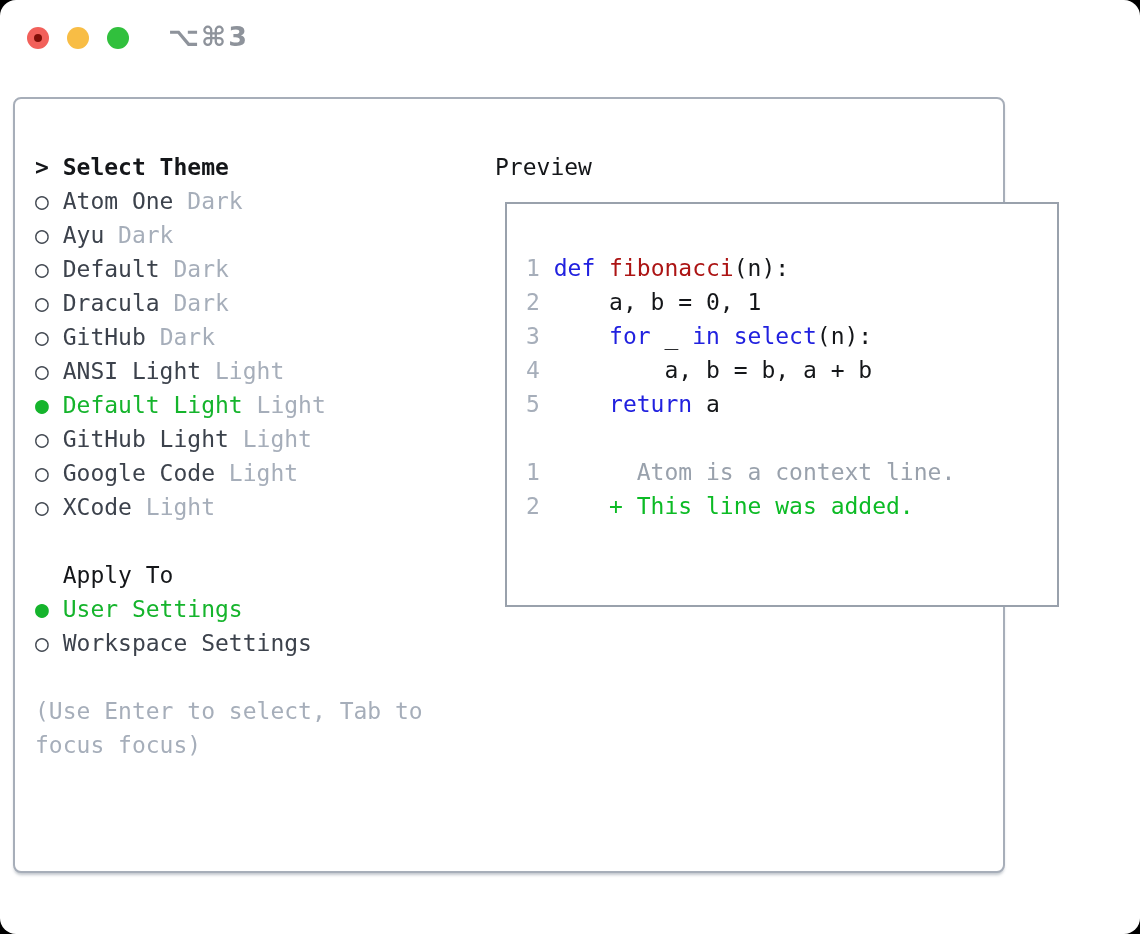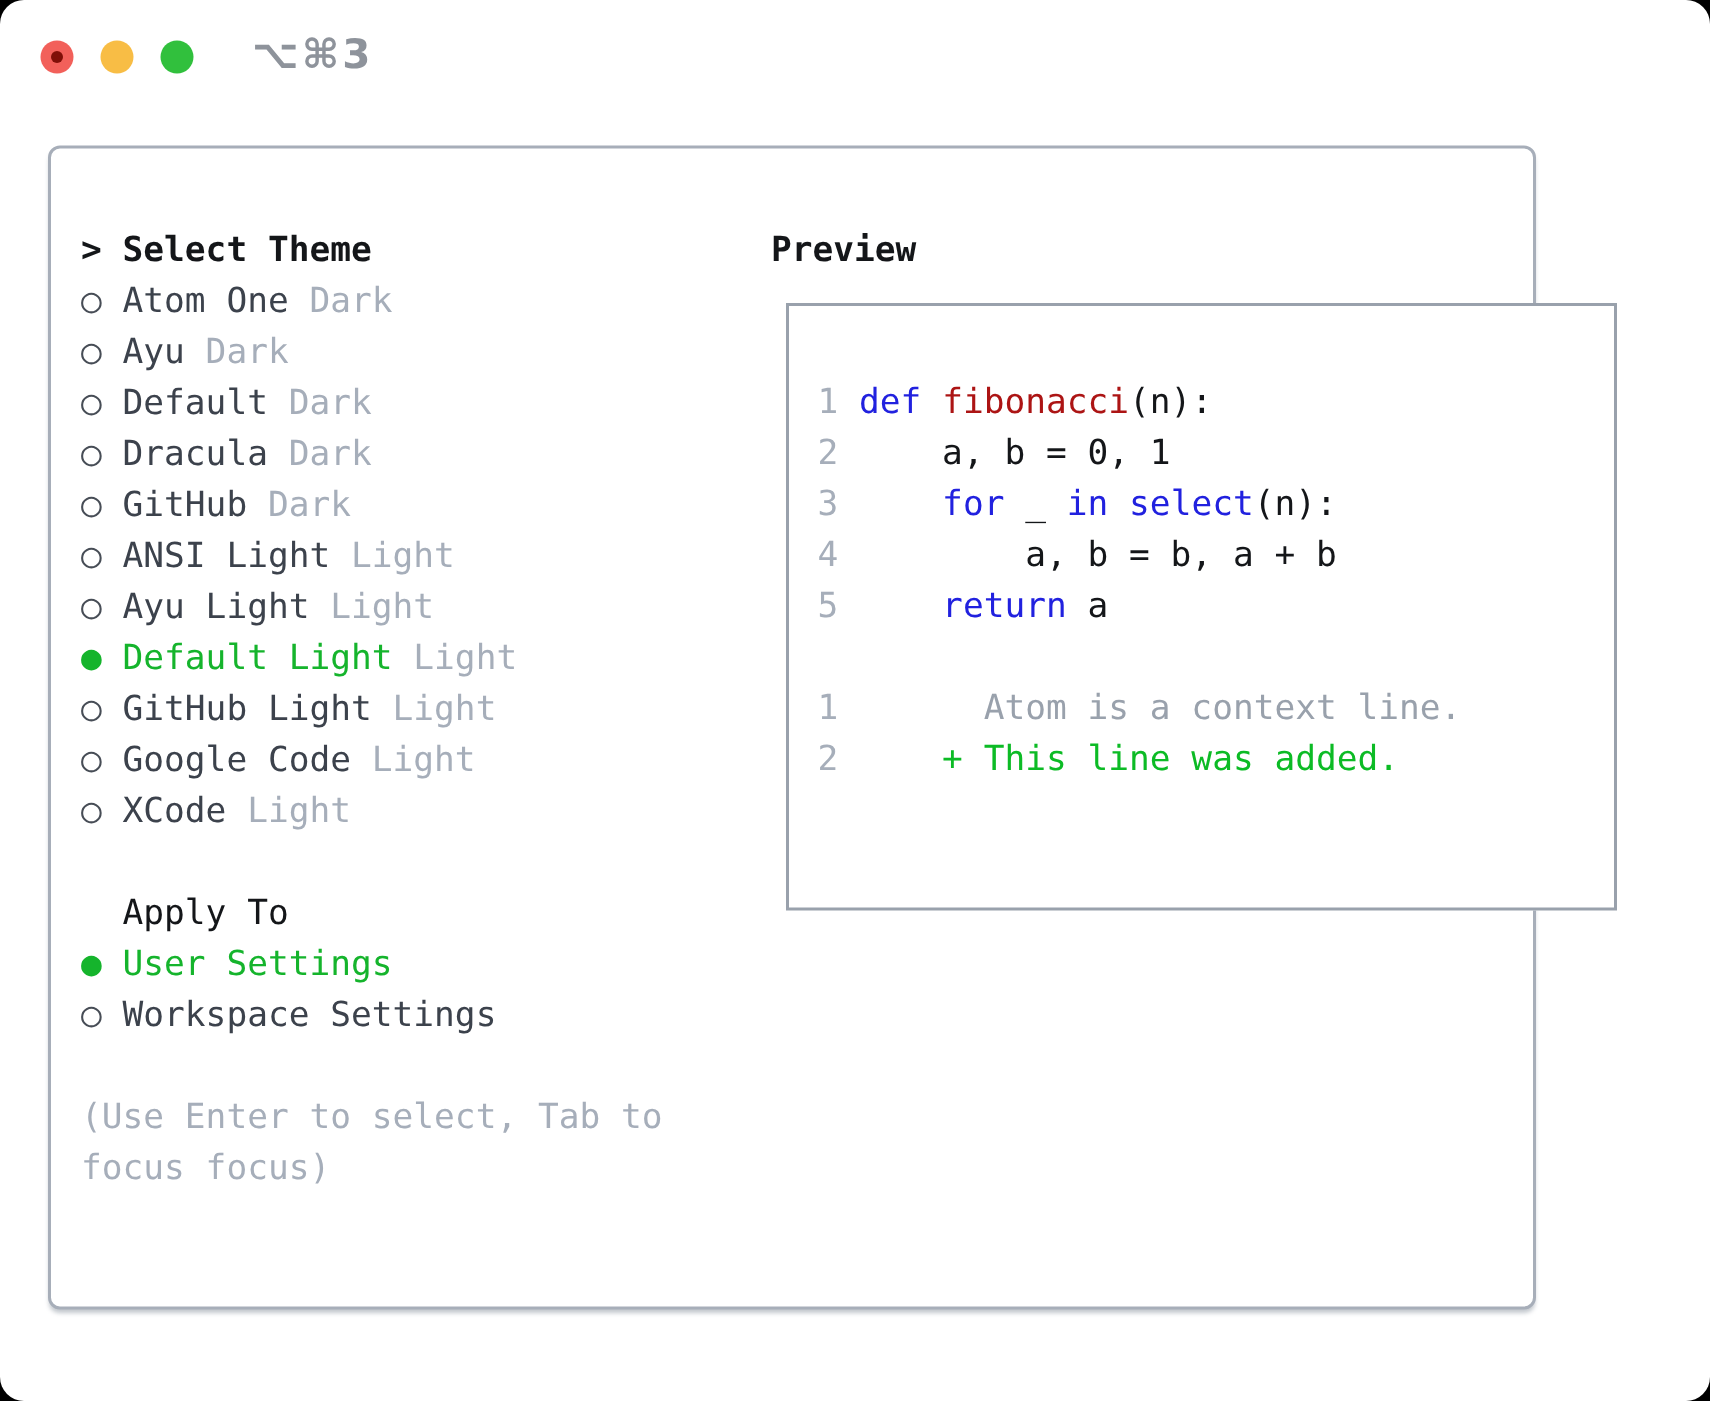--- a/index.html
+++ b/index.html
@@ -24,42 +24,42 @@
   .light.red{background:var(--tl_red);}
   .light.red::after{content:"";position:absolute;left:7px;top:7px;width:8px;height:8px;border-radius:50%;background:var(--tl_red_dot);}
   .light.yellow{background:var(--tl_yellow);}
   .light.green{background:var(--tl_green);}
   .win-title{
     position:absolute;left:168px;top:21px;font-family:"DejaVu Sans", sans-serif;
     font-size:27px;font-weight:bold;color:var(--title_gray);letter-spacing:2px;
   }
   
   .panel{
-    position:absolute;left:32px;top:97px;width:992px;height:776px;box-sizing:border-box;
+    position:absolute;left:13px;top:97px;width:992px;height:776px;box-sizing:border-box;
     border:2px solid var(--panel_border);border-radius:8px;background:#fff;
     box-shadow:0 3px 3px -1px rgba(120,130,145,.45);
     padding-left:12px;
   }
   .row{height:34px;line-height:34px;white-space:pre;font-size:23px;color:var(--name_gray);}
   .left-col{position:absolute;left:20px;top:51px;width:460px;}
   .right-col{position:absolute;left:480px;top:51px;width:500px;}
   .hmark{display:inline-block;width:2ch;color:var(--text_dark);font-weight:bold;}
   .hlabel{color:var(--text_dark);font-weight:bold;}
   .marker{display:inline-block;width:2ch;color:var(--circle_gray);}
   .theme-row.selected .marker,.opt-row.selected .marker{color:var(--accent_green);}
   .theme-row .name{color:var(--name_gray);}
   .theme-row.selected .name{color:var(--accent_green);}
   .theme-row .tag{color:var(--muted_gray);margin-left:1ch;}
   .spacer{height:34px;}
   .apply-label{padding-left:2ch;color:var(--text_dark);}
   .opt-row .name{color:var(--name_gray);}
   .opt-row.selected .name{color:var(--accent_green);margin-top:32px;}
   .hint{color:var(--muted_gray);}
   
-  .preview-label{color:var(--text_dark);font-weight:bold;}
+  .preview-label{color:var(--text_dark);font-weight:normal;}
   .preview-box{
     margin-top:18px;margin-left:10px;width:554px;height:405px;box-sizing:border-box;
     border:2px solid var(--box_border);background:#fff;padding:47px 0 0 19px;overflow:hidden;
   }
   .crow{height:34px;line-height:34px;white-space:pre;font-size:23px;color:var(--text_dark);}
   .crow .num{display:inline-block;width:2ch;color:var(--muted_gray);}
   .seg-pl{color:var(--text_dark);}
   .seg-kw{color:var(--keyword_blue);}
   .seg-fn{color:var(--function_red);}
   .seg-ctx{color:var(--context_gray);}
@@ -85,21 +85,20 @@
     <div class="left-col">
       <div class="row"><span class="hmark">&gt;</span><span class="hlabel">Select Theme</span></div>
 
       <div>
           <div class="row theme-row"><span class="marker">○</span><span class="name">Atom One</span><span class="tag">Dark</span></div>
           <div class="row theme-row"><span class="marker">○</span><span class="name">Ayu</span><span class="tag">Dark</span></div>
           <div class="row theme-row"><span class="marker">○</span><span class="name">Default</span><span class="tag">Dark</span></div>
           <div class="row theme-row"><span class="marker">○</span><span class="name">Dracula</span><span class="tag">Dark</span></div>
           <div class="row theme-row"><span class="marker">○</span><span class="name">GitHub</span><span class="tag">Dark</span></div>
           <div class="row theme-row"><span class="marker">○</span><span class="name">ANSI Light</span><span class="tag">Light</span></div>
-          <div class="row theme-row"><span class="marker">○</span><span class="name">Ayu Light</span><span class="tag">Light</span></div>
           <div class="row theme-row selected"><span class="marker">●</span><span class="name">Default Light</span><span class="tag">Light</span></div>
           <div class="row theme-row"><span class="marker">○</span><span class="name">GitHub Light</span><span class="tag">Light</span></div>
           <div class="row theme-row"><span class="marker">○</span><span class="name">Google Code</span><span class="tag">Light</span></div>
           <div class="row theme-row"><span class="marker">○</span><span class="name">XCode</span><span class="tag">Light</span></div>
         </div>
 
       <div class="spacer"></div>
 
       <div class="row apply-label">Apply To</div>
 

